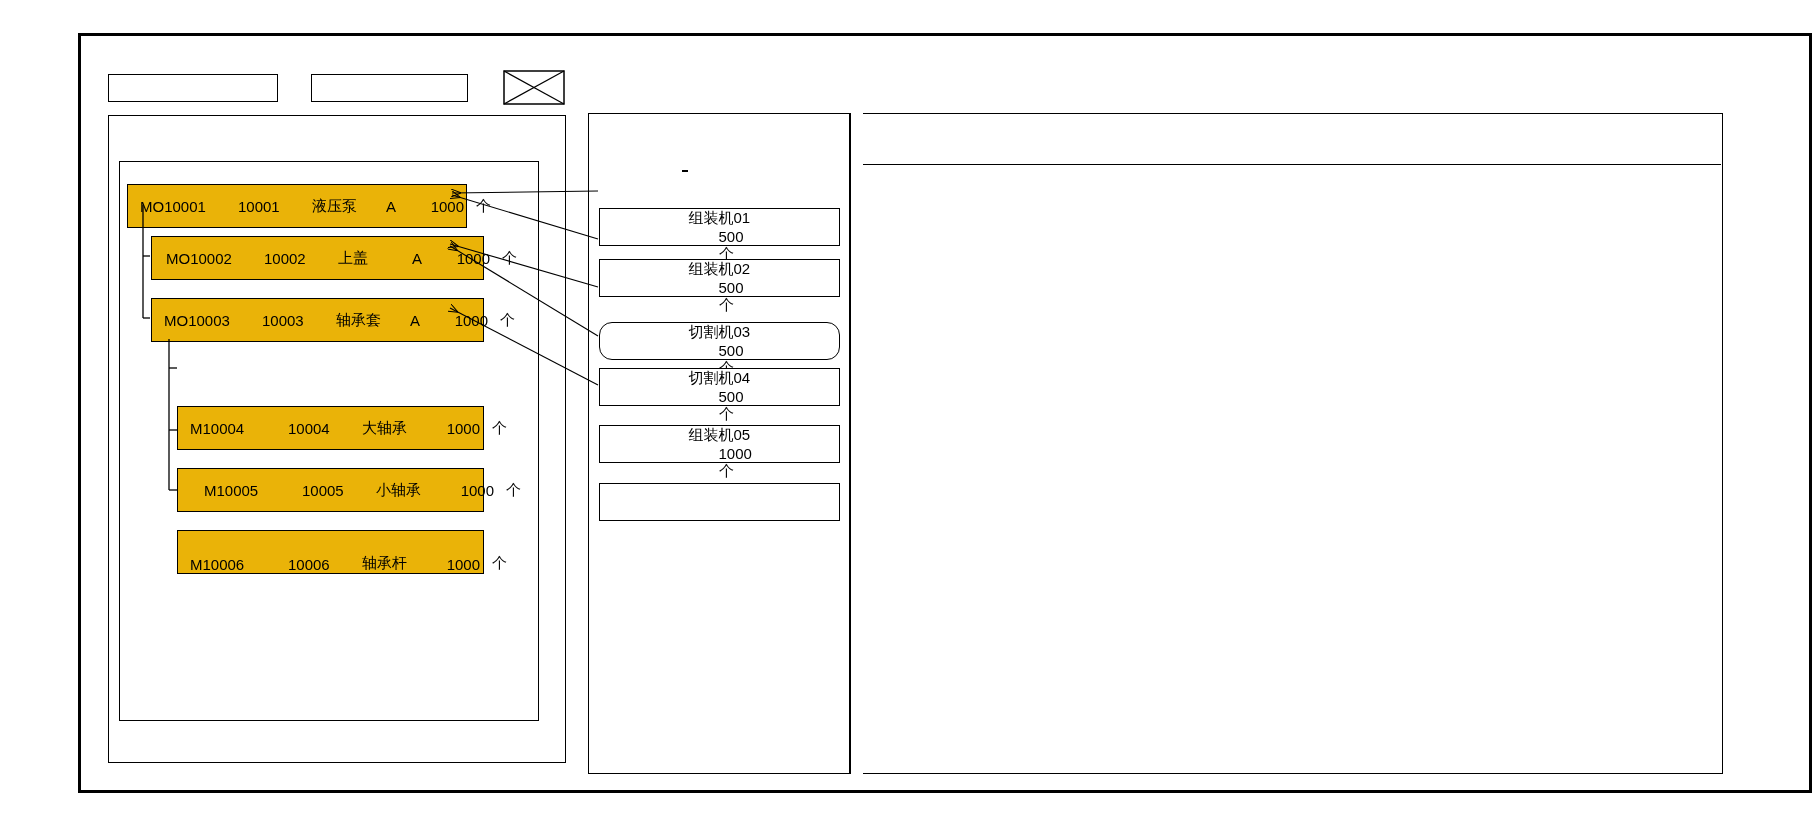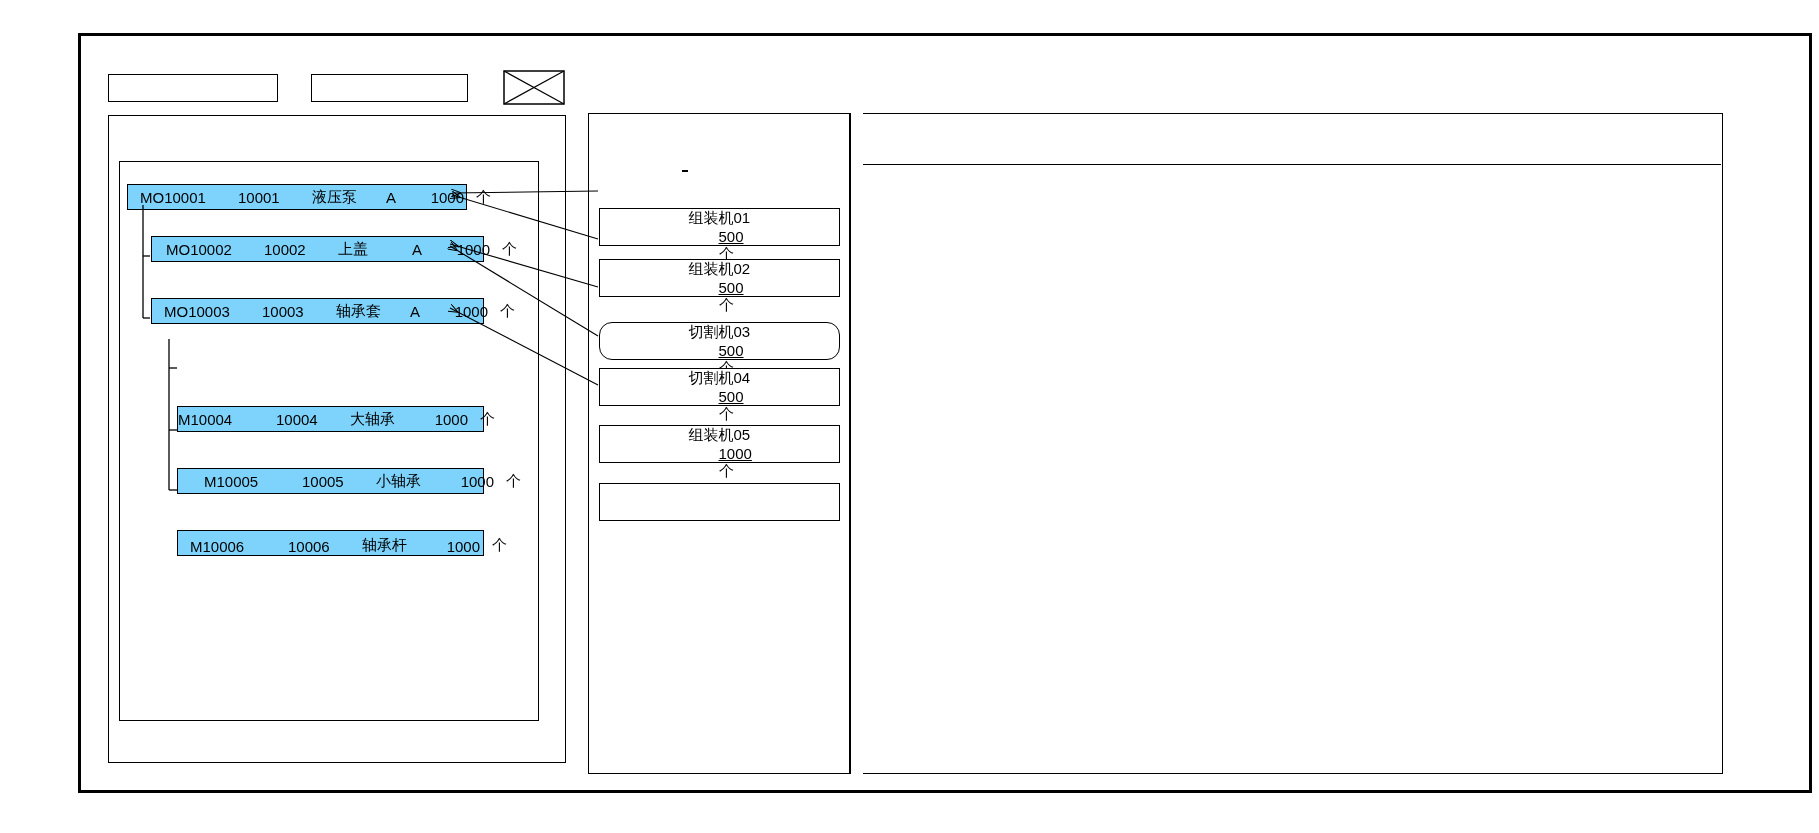--- a/index.html
+++ b/index.html
@@ -93,26 +93,26 @@
     border: 1.5px solid #000000;
     box-sizing: border-box;
     background: #ffffff;
   }
 
   
   .tree-row {
     position: absolute;
     border: 1.5px solid #000000;
     box-sizing: border-box;
-    background: #7dd3fc;
+    background: #eab308;
     display: flex;
     align-items: center;
     font-size: 15px;
     white-space: nowrap;
-    height: 26px;
+    height: 44px;
   }
   .tree-row .cell { display: inline-block; }
   .tree-row .c-code  { min-width: 86px; }
   .tree-row .c-pcode { min-width: 62px; }
   .tree-row .c-pname { min-width: 62px; }
   .tree-row .c-cust  { min-width: 22px; }
   .tree-row .c-qty   { min-width: 44px; text-align: right; }
   .tree-row .c-unit  { min-width: 18px; }
   .tree-row .cell + .cell { margin-left: 12px; }
 
@@ -154,21 +154,21 @@
     box-sizing: border-box;
     background: #ffffff;
     display: flex;
     align-items: center;
     font-size: 15px;
     white-space: nowrap;
     padding-left: 8px;
     flex-direction: column;
   }
   .machine-box .m-name { display: inline-block; min-width: 70px; }
-  .machine-box .m-qty  { display: inline-block; margin-left: 28px; min-width: 38px; text-decoration: underline; }
+  .machine-box .m-qty  { display: inline-block; margin-left: 28px; min-width: 38px; }
   .machine-box .m-unit { display: inline-block; margin-left: 6px; }
 
   
   .right-panel {
     position: absolute;
     left: 850px;
     top: 113px;
     width: 878px;
     height: 661px;
     border-left: 1.5px solid #000000;
@@ -246,21 +246,21 @@
 
     <div class="tree-row" style="left:42px; top:182px; width:333px; padding-left:12px;">
       <span class="cell c-code">MO10003</span>
       <span class="cell c-pcode">10003</span>
       <span class="cell c-pname">轴承套</span>
       <span class="cell c-cust">A</span>
       <span class="cell c-qty">1000</span>
       <span class="cell c-unit">个</span>
     </div>
 
-    <div class="tree-row" style="left:68px; top:290px; width:307px; padding-left:0;">
+    <div class="tree-row" style="left:68px; top:290px; width:307px; padding-left:12px;">
       <span class="cell c-code">M10004</span>
       <span class="cell c-pcode">10004</span>
       <span class="cell c-pname">大轴承</span>
       <span class="cell c-qty">1000</span>
       <span class="cell c-unit">个</span>
     </div>
 
     <div class="tree-row" style="left:68px; top:352px; width:307px; padding-left:26px;">
       <span class="cell c-code">M10005</span>
       <span class="cell c-pcode">10005</span>

